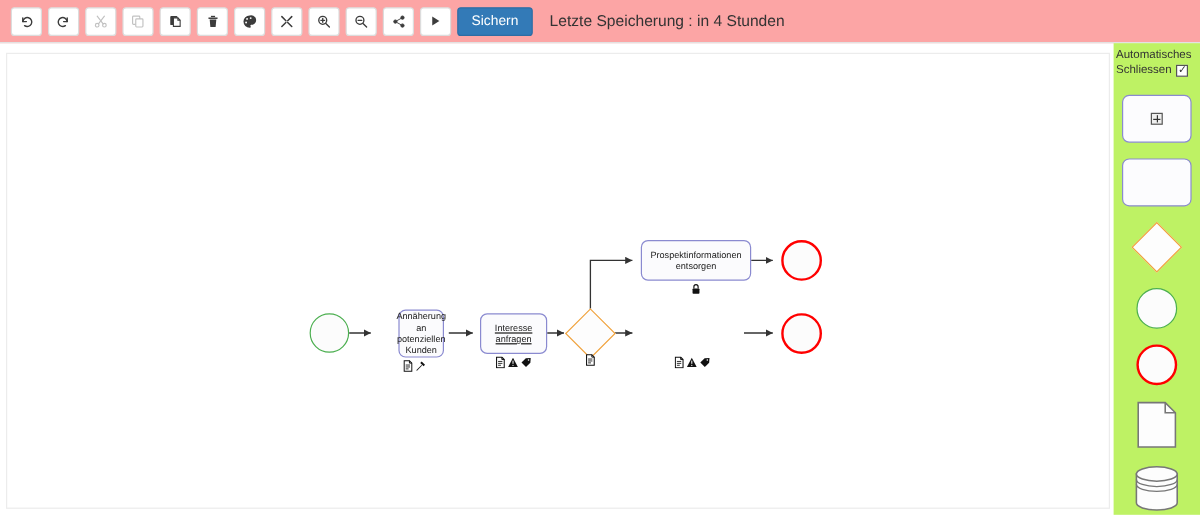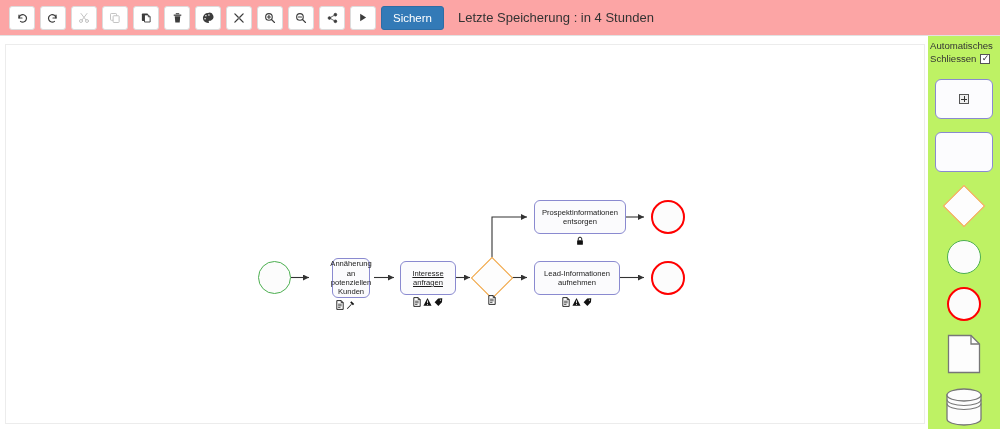--- a/index.html
+++ b/index.html
@@ -359,23 +359,20 @@
   </div>
   <div class="marker-row" style="left:528px;top:190px;width:92px;height:11px;">
     <svg width="8" height="10" viewBox="0 0 10 12">
       <path d="M2.8 5.2 V3.4 A2.2 2.2 0 0 1 7.2 3.4 V5.2" fill="none" stroke="#111" stroke-width="1.2"></path>
       <rect x="1.4" y="5.2" width="7.2" height="5.6" rx="0.8" fill="#111"></rect>
     </svg>
   </div>
 
   <div class="node event-circle ev-end" style="left:645px;top:155px;width:34px;height:34px;"></div>
 
-  <div class="node task" style="left:528px;top:216px;width:86px;height:34px;">
-    <span>Lead-Informationen aufnehmen</span>
-  </div>
   <div class="marker-row" style="left:528px;top:251px;width:86px;height:11px;">
     <svg width="8" height="10" viewBox="0 0 10 12">
       <path d="M1 0.5 h5.5 L9 3 v8.5 H1 z" fill="#fff" stroke="#111" stroke-width="1.1"></path>
       <path d="M6.5 0.5 v2.5 H9" fill="none" stroke="#111" stroke-width="1"></path>
       <path d="M2.6 5 h4.5 M2.6 7 h4.5 M2.6 9 h3" stroke="#111" stroke-width="0.9"></path>
     </svg>
     <svg width="9" height="10" viewBox="0 0 12 12">
       <path d="M6 0.8 L11.4 11 H0.6 z" fill="#111"></path>
       <path d="M6 4 v3.6" stroke="#fff" stroke-width="1.1"></path>
       <circle cx="6" cy="9.2" r="0.7" fill="#fff"></circle>

